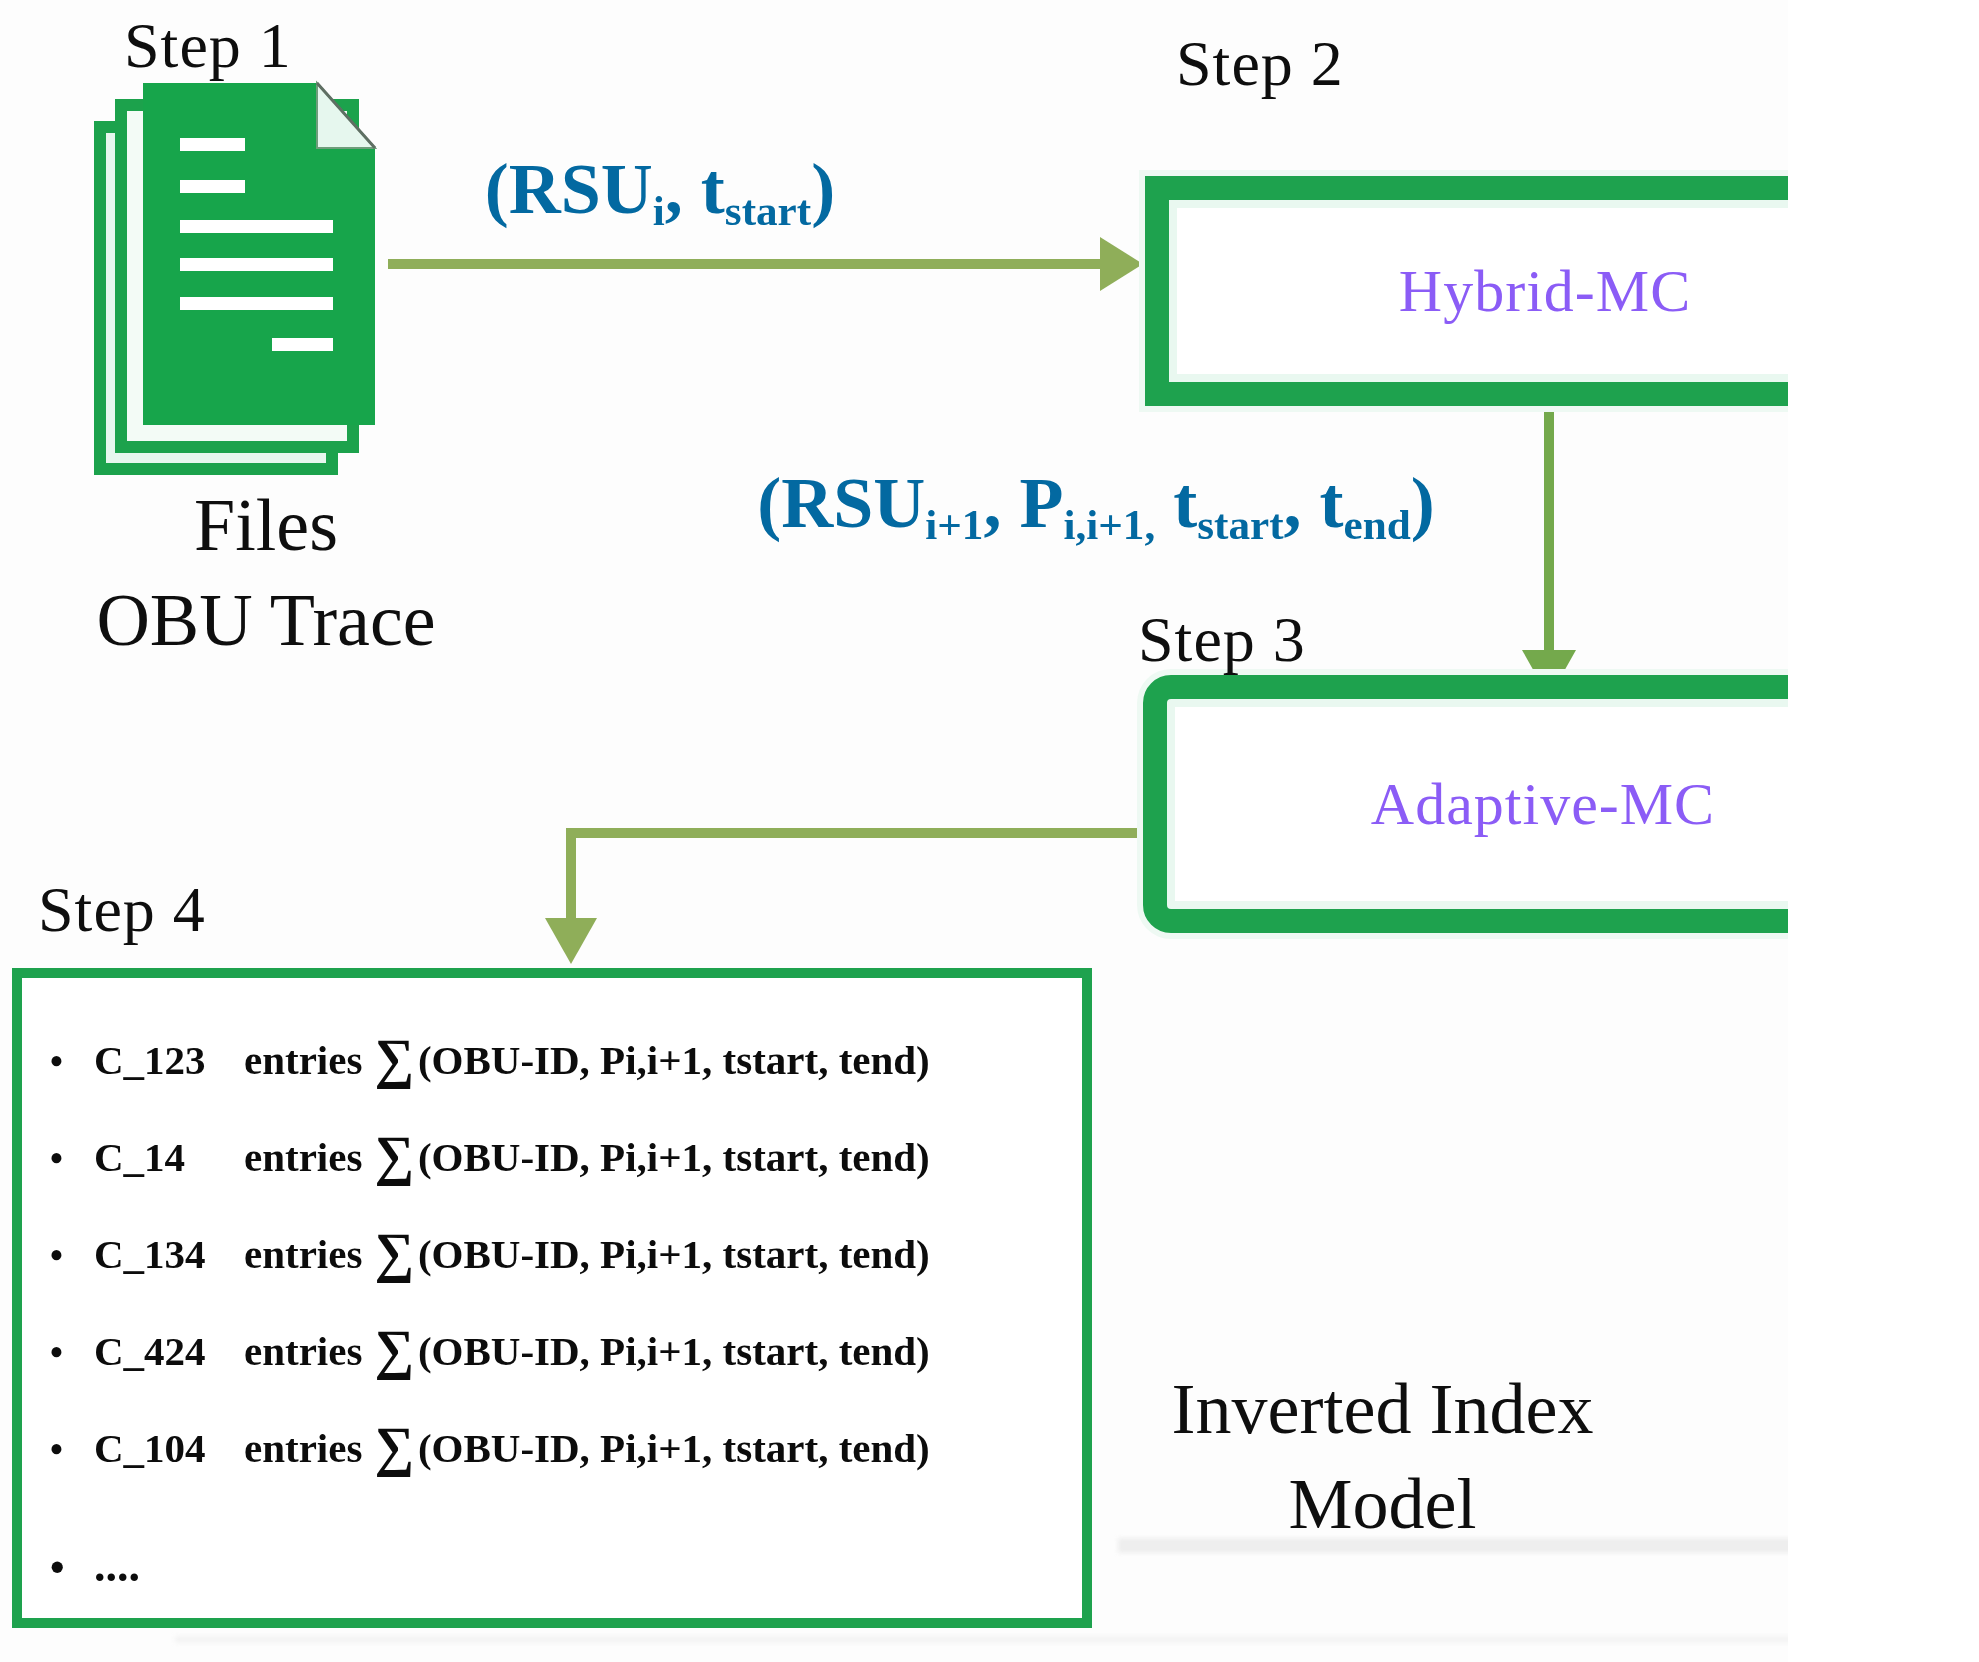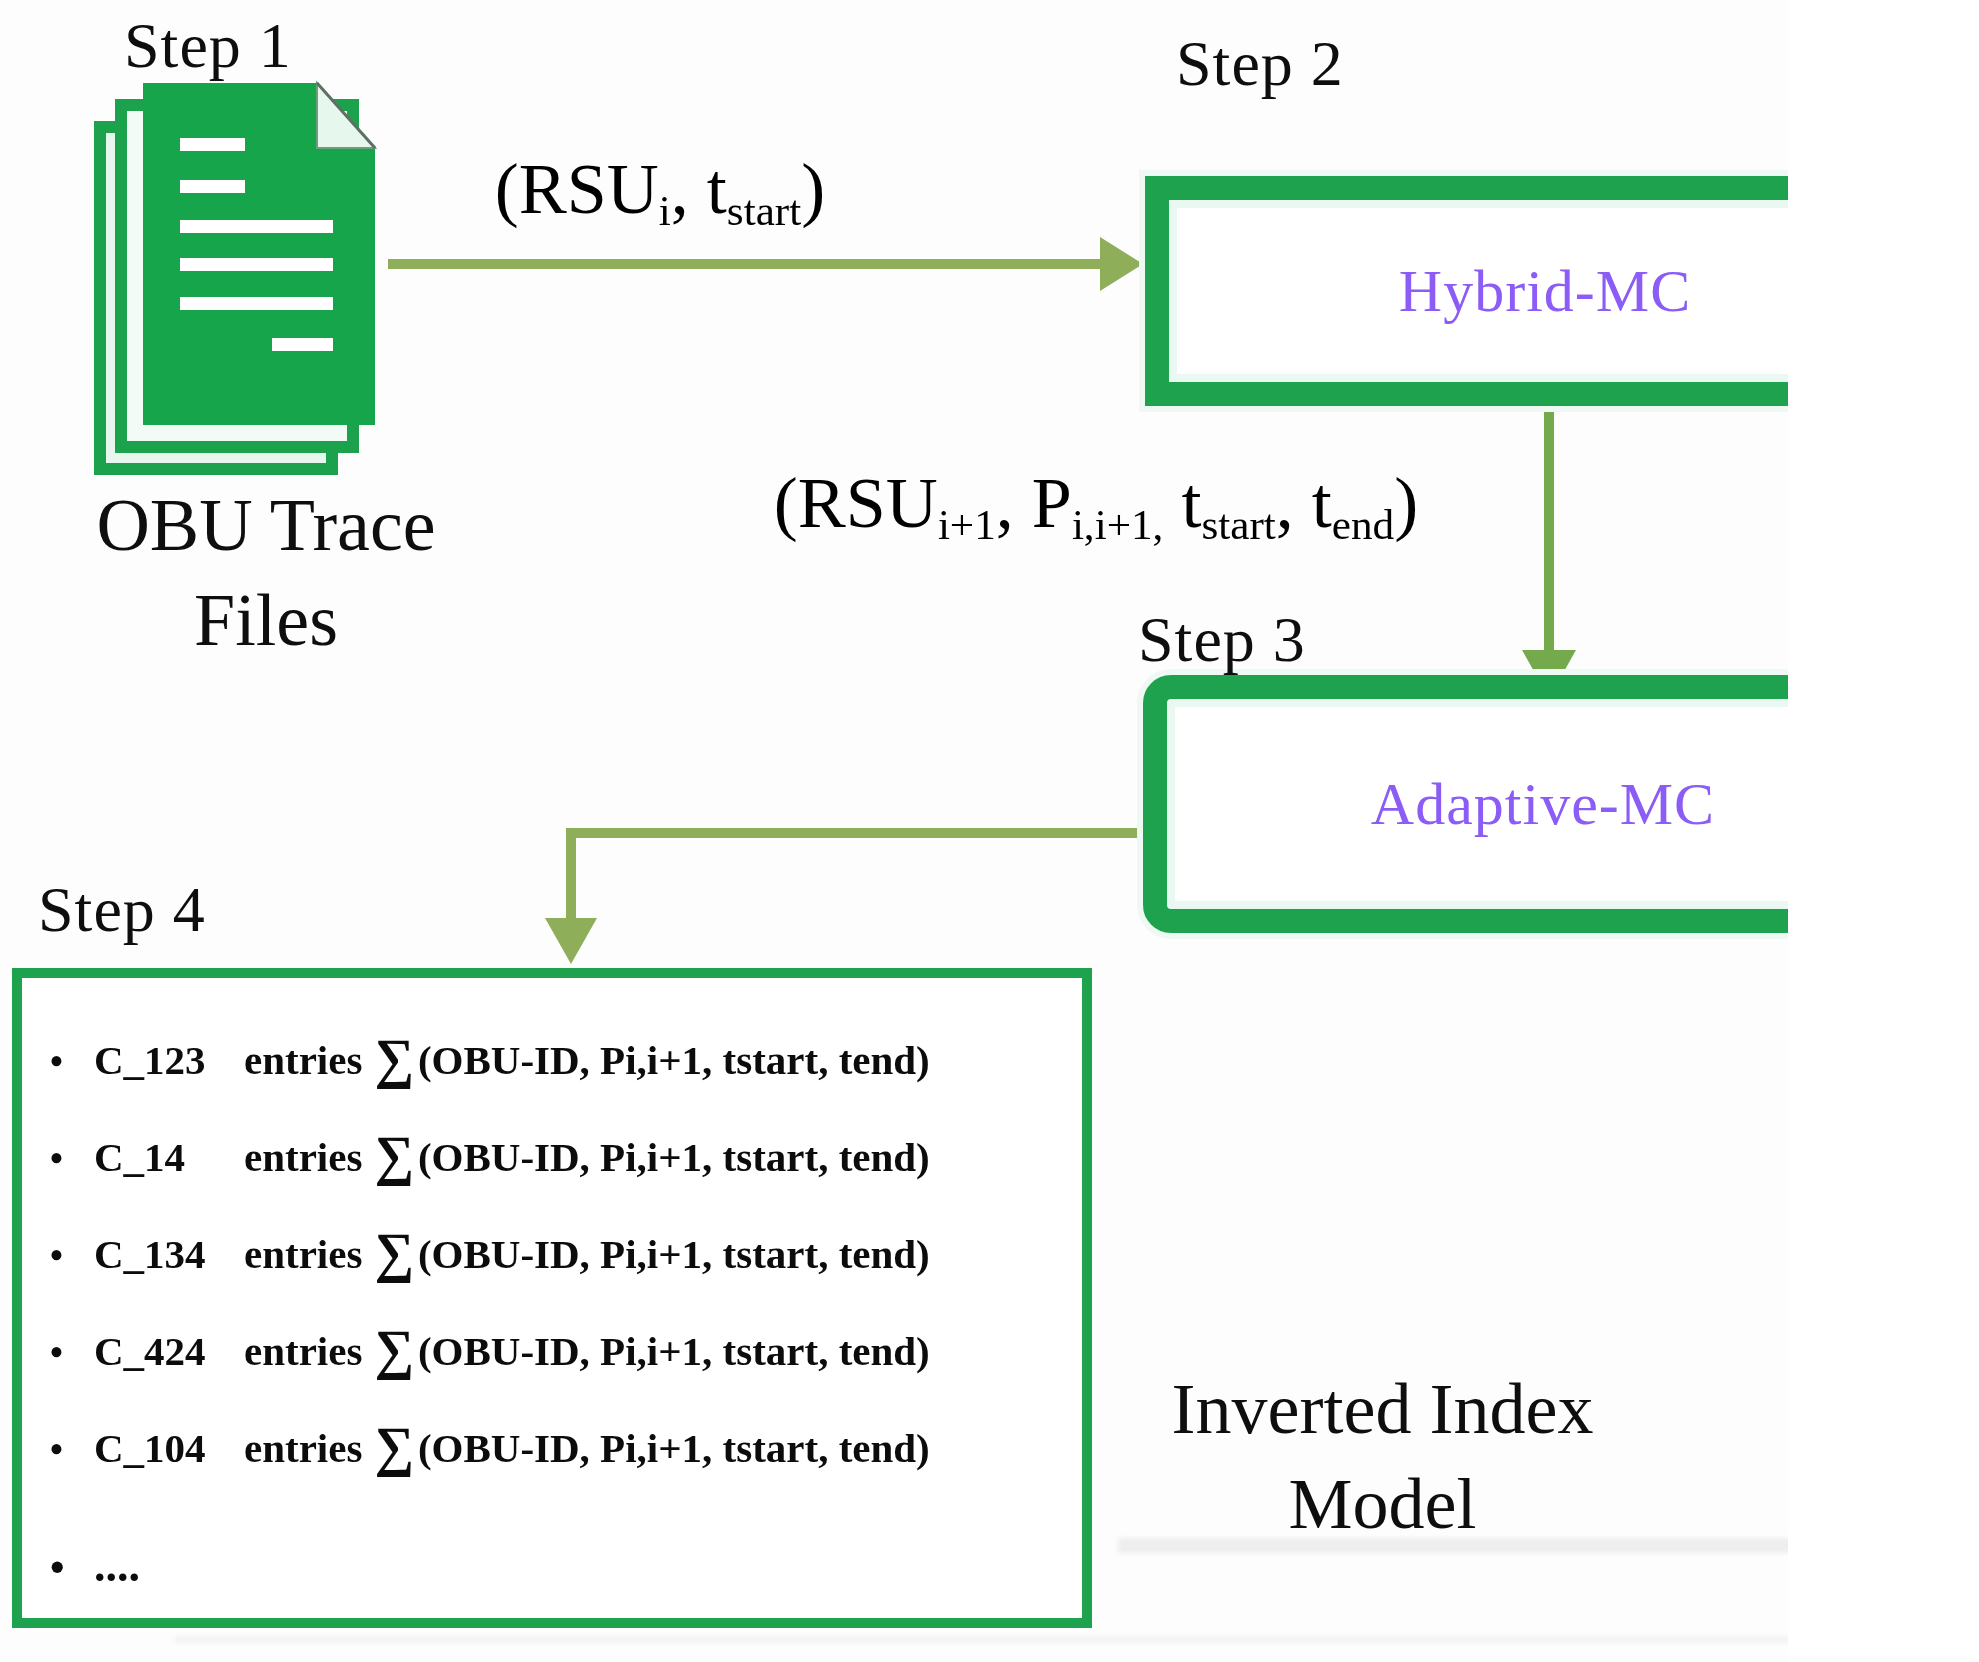--- a/index.html
+++ b/index.html
@@ -21,21 +21,21 @@
   .mc-box{
     position:absolute; z-index:2; background:#ffffff;
     border:24px solid #1ea24e;
     box-shadow: inset 0 0 0 8px #e9f8f0, 0 0 0 6px #eef9f3;
     display:flex; align-items:center; justify-content:center;
   }
   .mc-title{font-size:60px; line-height:1; color:#8b5cf6; letter-spacing:1px;}
 
   .formula{
     position:absolute; z-index:3; font-size:72px; line-height:1.15;
-    text-align:center; white-space:nowrap; color:#000000;
+    text-align:center; white-space:nowrap; color:#0369a1;font-weight:bold;
   }
   .formula .sub{font-size:0.6em; vertical-align:-0.28em; letter-spacing:0;}
 
   .caption{
     position:absolute; z-index:3; font-size:74px; line-height:1.28;
     text-align:center; color:#0e0e0e;
   }
 
   .index-box{
     position:absolute; z-index:2; left:12px; top:968px; width:1080px; height:660px;
@@ -93,22 +93,22 @@
   <div class="ghost" style="left:60px;top:1542px;width:1000px;height:13px;"></div>
   <div class="ghost" style="left:1118px;top:1538px;width:835px;height:15px;"></div>
   <div class="ghost light" style="left:175px;top:1636px;width:1725px;height:7px;"></div>
 
   <div class="step-label" style="left:124px;top:14px;"><span>Step 1</span></div>
   <div class="step-label" style="left:1176px;top:32px;"><span>Step 2</span></div>
   <div class="step-label" style="left:1138px;top:608px;"><span>Step 3</span></div>
   <div class="step-label" style="left:38px;top:878px;"><span>Step 4</span></div>
 
   <div class="caption" style="left:36px;top:478px;width:460px;">
+    <div>Files</div>
     <div>OBU Trace</div>
-    <div>Files</div>
   </div>
 
   <div class="formula" style="left:430px;top:148px;width:460px;">
     <span>(RSU</span><span class="sub">i</span><span>, t</span><span class="sub">start</span><span>)</span>
   </div>
 
   <div class="mc-box" style="left:1145px;top:176px;width:752px;height:182px;">
     <div class="mc-title">Hybrid-MC</div>
   </div>
 

